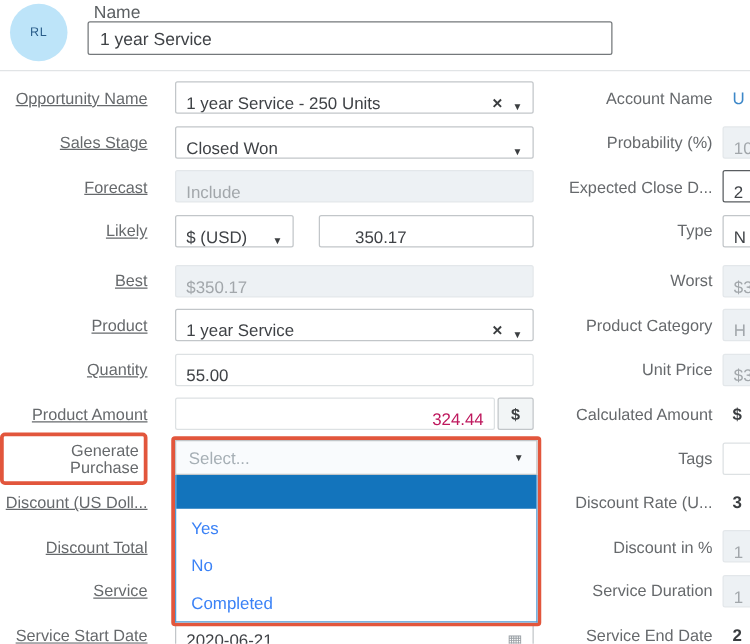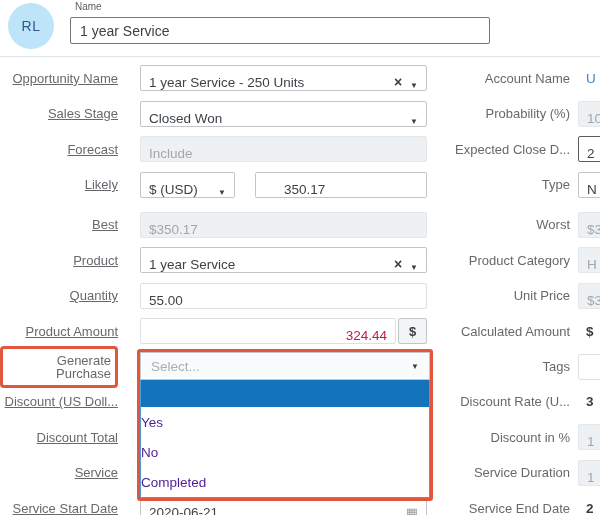--- a/index.html
+++ b/index.html
@@ -3,23 +3,23 @@
 <meta charset="utf-8">
 <style>
   * { margin:0; padding:0; box-sizing:border-box; }
   html,body { width:600px; height:515px; overflow:hidden; background:#fff;
     font-family:"Liberation Sans", sans-serif; color:#3f4246; position:relative; }
 
   
   .header { position:absolute; top:0; left:0; width:600px; height:57px;
     border-bottom:1px solid #e1e4e6; background:#fff; z-index:2; }
   .avatar { position:absolute; left:8px; top:3px; width:46px; height:46px;
-    border-radius:50%; background:#bde4f9; color:#2a5d8a; font-size:14px;
+    border-radius:50%; background:#bde4f9; color:#2a5d8a; font-size:10px;
     display:flex; align-items:center; justify-content:center; letter-spacing:.5px; }
-  .name-label { position:absolute; left:75px; top:1px; font-size:10px; color:#5c6063; }
+  .name-label { position:absolute; left:75px; top:1px; font-size:14px; color:#5c6063; }
   .name-input { position:absolute; left:70px; top:17px; width:420px; height:27px;
     border:1px solid #74787b; border-radius:2px; background:#fff;
     display:flex; align-items:center; padding:0 9px; font-size:14px; }
 
   
   .form { position:absolute; top:57px; left:0; width:640px; }
   .row { display:flex; align-items:center; height:28px; margin-top:7.4px; }
   .row.gap { margin-top:12.4px; }
   .lcol { width:140px; padding-right:22px; text-align:right; font-size:13px;
     color:#66696c; flex:none; line-height:15px;text-decoration:underline; }
@@ -50,22 +50,22 @@
   .red-box { display:inline-block; border:3px solid #e2563c; border-radius:4px;
     padding:5px 4px; line-height:13px; background:#fff; }
 
   
   .dd-wrap { position:absolute; left:137px; top:349px; width:296px; z-index:5;
     border:3px solid #e2563c; border-radius:3px; background:#fff; }
   .dd-control { height:28px; background:#f9fbfd; border:1px solid #c2c6c9;
     display:flex; align-items:center; padding:0 10px; font-size:13.5px; color:#a6afb5; }
   .dd-list { border:1px solid #4f9bd5; border-top:none; background:#fff; }
   .dd-opt-blank { height:27px; background:#1374bc; }
-  .dd-opt { height:30px; display:flex; align-items:center; 
-    font-size:13.5px; color:#4c1d95; }
+  .dd-opt { height:30px; display:flex; align-items:center; padding-left:12px;
+    font-size:13.5px; color:#3b82f6; }
 </style>
 </head>
 <body>
 
 <div class="header">
   <div class="avatar">RL</div>
   <div class="name-label">Name</div>
   <div class="name-input">1 year Service</div>
 </div>
 

